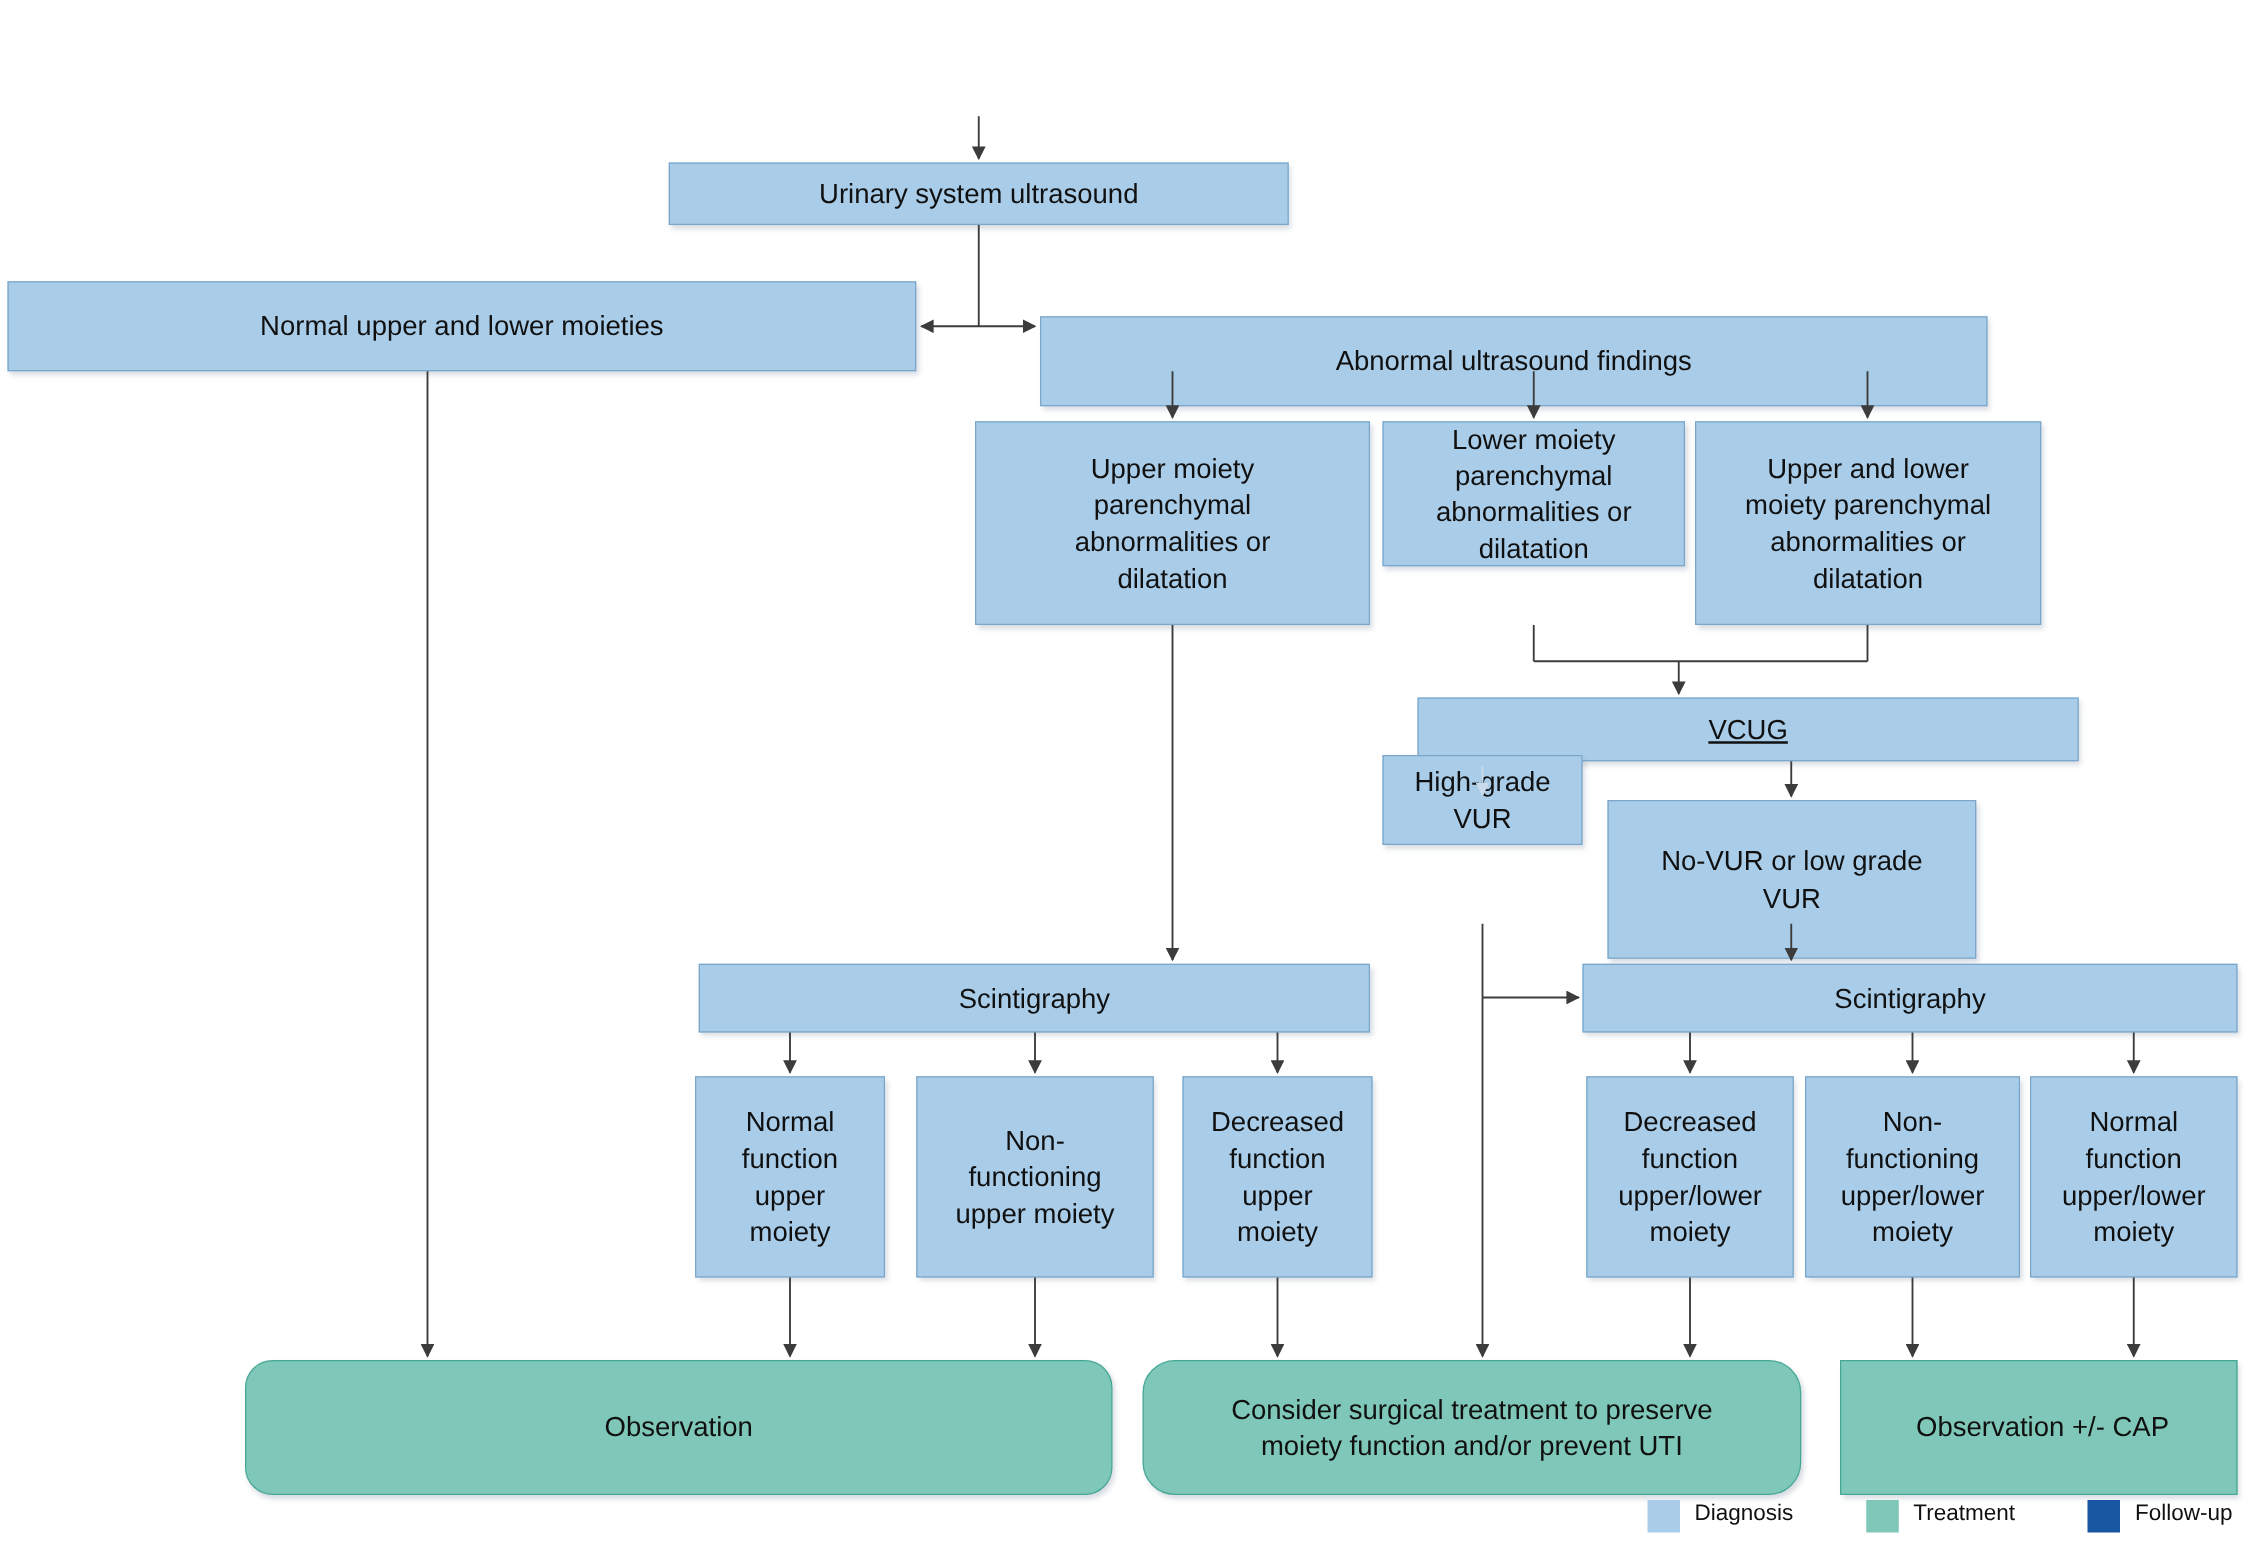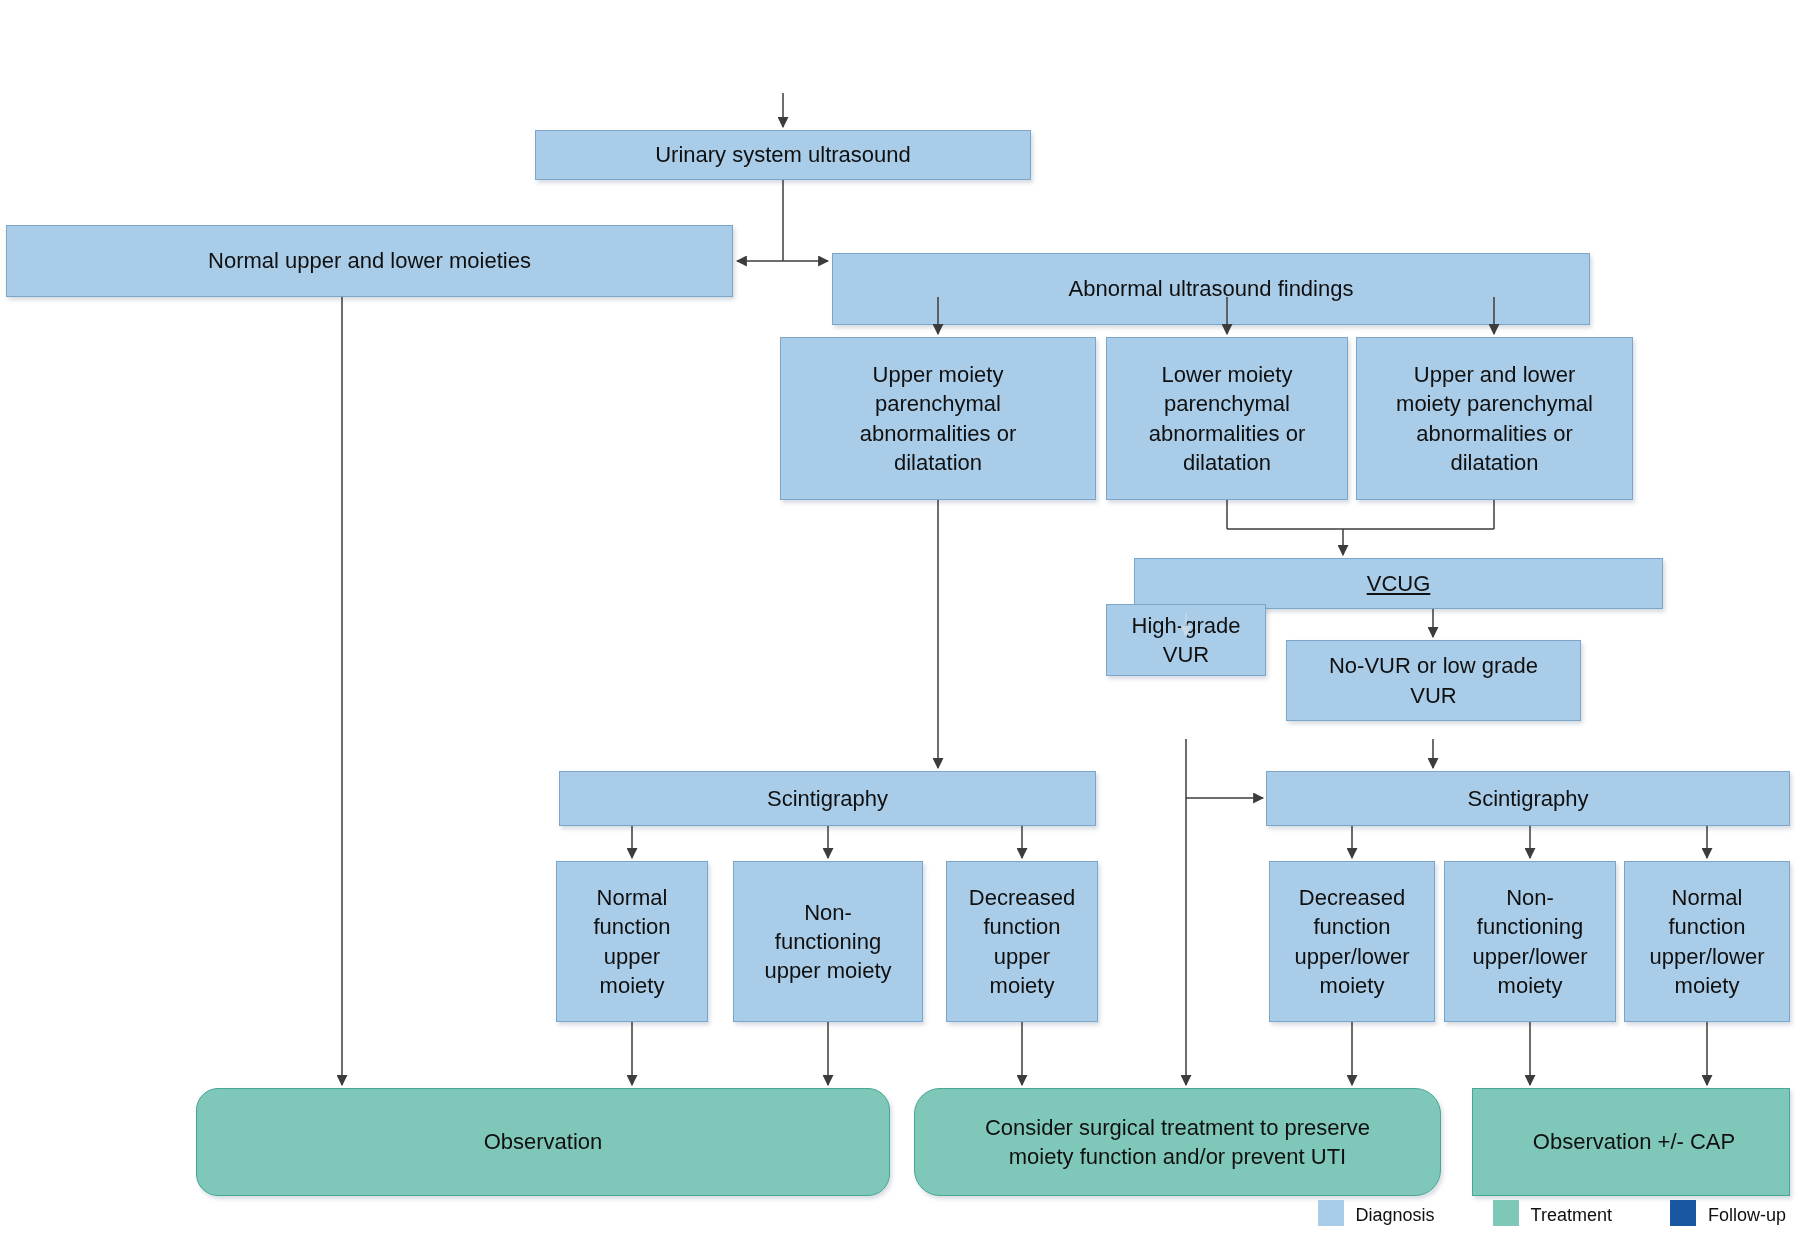--- a/index.html
+++ b/index.html
@@ -50,48 +50,48 @@
   }
 
   .legend {
     position: absolute;
     top: 1200px;
     right: 14px;
     display: flex;
     align-items: center;
     gap: 38px;
   }
-  .legend-item { display: flex; align-items: flex-end; gap: 12px; padding-left: 20px; }
+  .legend-item { display: flex; align-items: flex-start; gap: 12px; padding-left: 20px; }
   .swatch { width: 26px; height: 26px; display: inline-block; }
   .legend-label { font-size: 18px; color: #101010; }
 </style>
 </head>
 <body>
 
 <div class="canvas">
 
   <div class="node blue" style="left:535px; top:130px; width:496px; height:50px;">Urinary system ultrasound</div>
   <div class="node blue" style="left:6px;   top:225px; width:727px; height:72px;">Normal upper and lower moieties</div>
   <div class="node blue" style="left:832px; top:225px; width:758px; height:72px;margin-top:28px;">Abnormal ultrasound findings</div>
   <div class="node blue" style="left:780px; top:337px; width:316px; height:163px;">Upper moiety
 parenchymal
 abnormalities or
 dilatation</div>
-  <div class="node blue" style="left:1106px;top:337px; width:242px; height:163px;">Lower moiety
+  <div class="node blue" style="left:1106px;top:337px; width:242px; height:116px;">Lower moiety
 parenchymal
 abnormalities or
 dilatation</div>
   <div class="node blue" style="left:1356px;top:337px; width:277px; height:163px;">Upper and lower
 moiety parenchymal
 abnormalities or
 dilatation</div>
   <div class="node blue" style="left:1134px;top:558px; width:529px; height:51px;text-decoration:underline;">VCUG</div>
   <div class="node blue" style="left:1106px;top:604px; width:160px; height:72px;">High-grade
 VUR</div>
-  <div class="node blue" style="left:1286px;top:640px; width:295px; height:81px;">No-VUR or low grade
+  <div class="node blue" style="left:1286px;top:640px; width:295px; height:127px;">No-VUR or low grade
 VUR</div>
   <div class="node blue" style="left:559px; top:771px; width:537px; height:55px;">Scintigraphy</div>
   <div class="node blue" style="left:556px; top:861px; width:152px; height:161px;">Normal
 function
 upper
 moiety</div>
   <div class="node blue" style="left:733px; top:861px; width:190px; height:161px;">Non-
 functioning
 upper moiety</div>
   <div class="node blue" style="left:946px; top:861px; width:152px; height:161px;">Decreased

